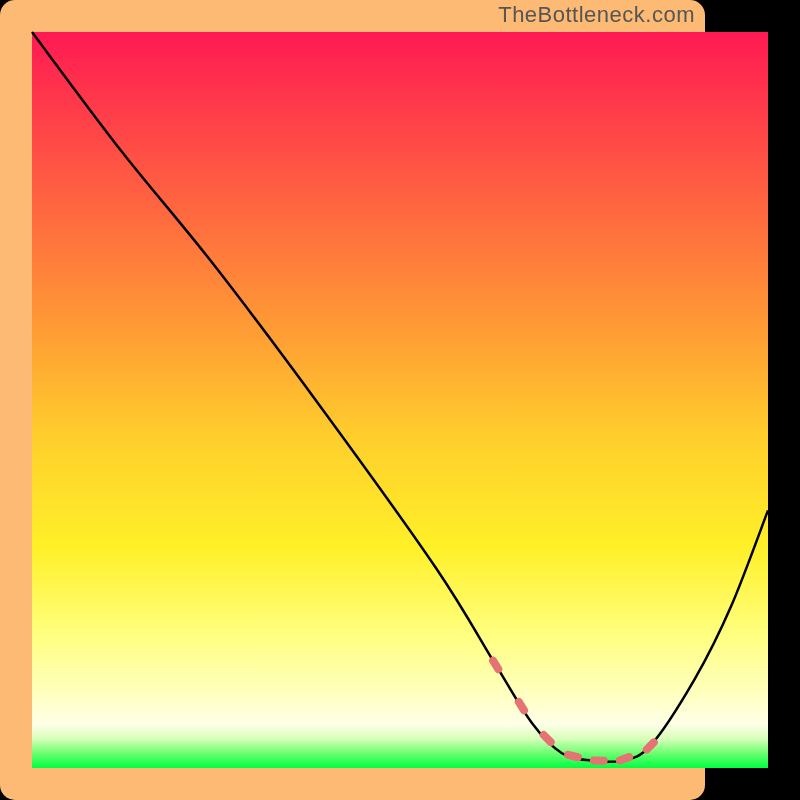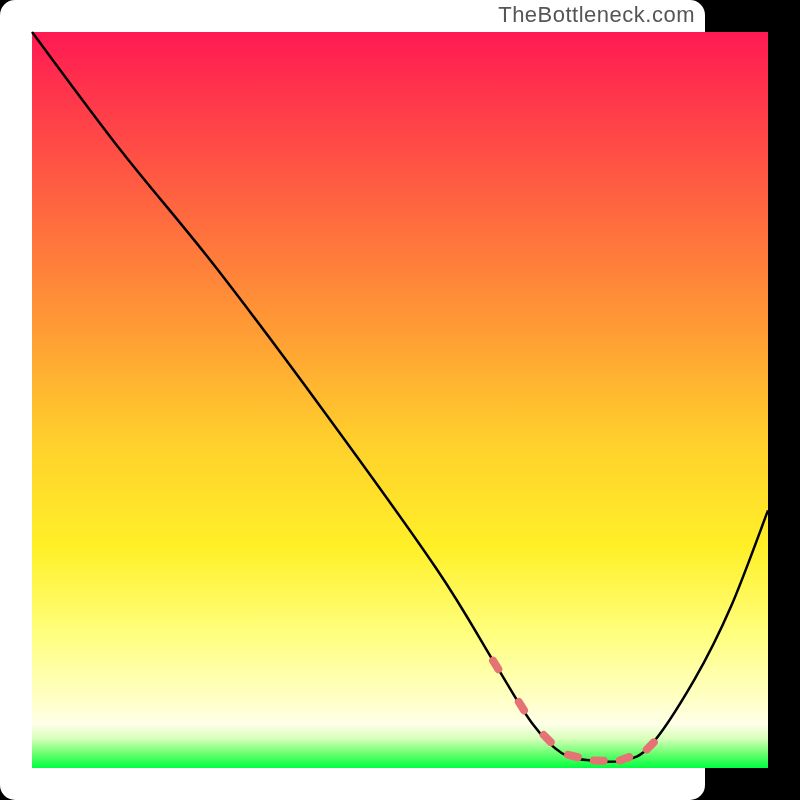--- a/index.html
+++ b/index.html
@@ -8,21 +8,21 @@
     width: 800px;
     height: 800px;
     background: #000;
     font-family: Arial, Helvetica, sans-serif;
     overflow: hidden;
   }
   .frame {
     position: relative;
     width: 705px;
     height: 800px;
-    background: #ffffff;
+    background: #fdba74;
     border-radius: 15px;
   }
   .watermark {
     position: absolute;
     top: 2px;
     right: 10px;
     color: #555;
     font-size: 22px;
     font-weight: 500;
     letter-spacing: 0.5px;

